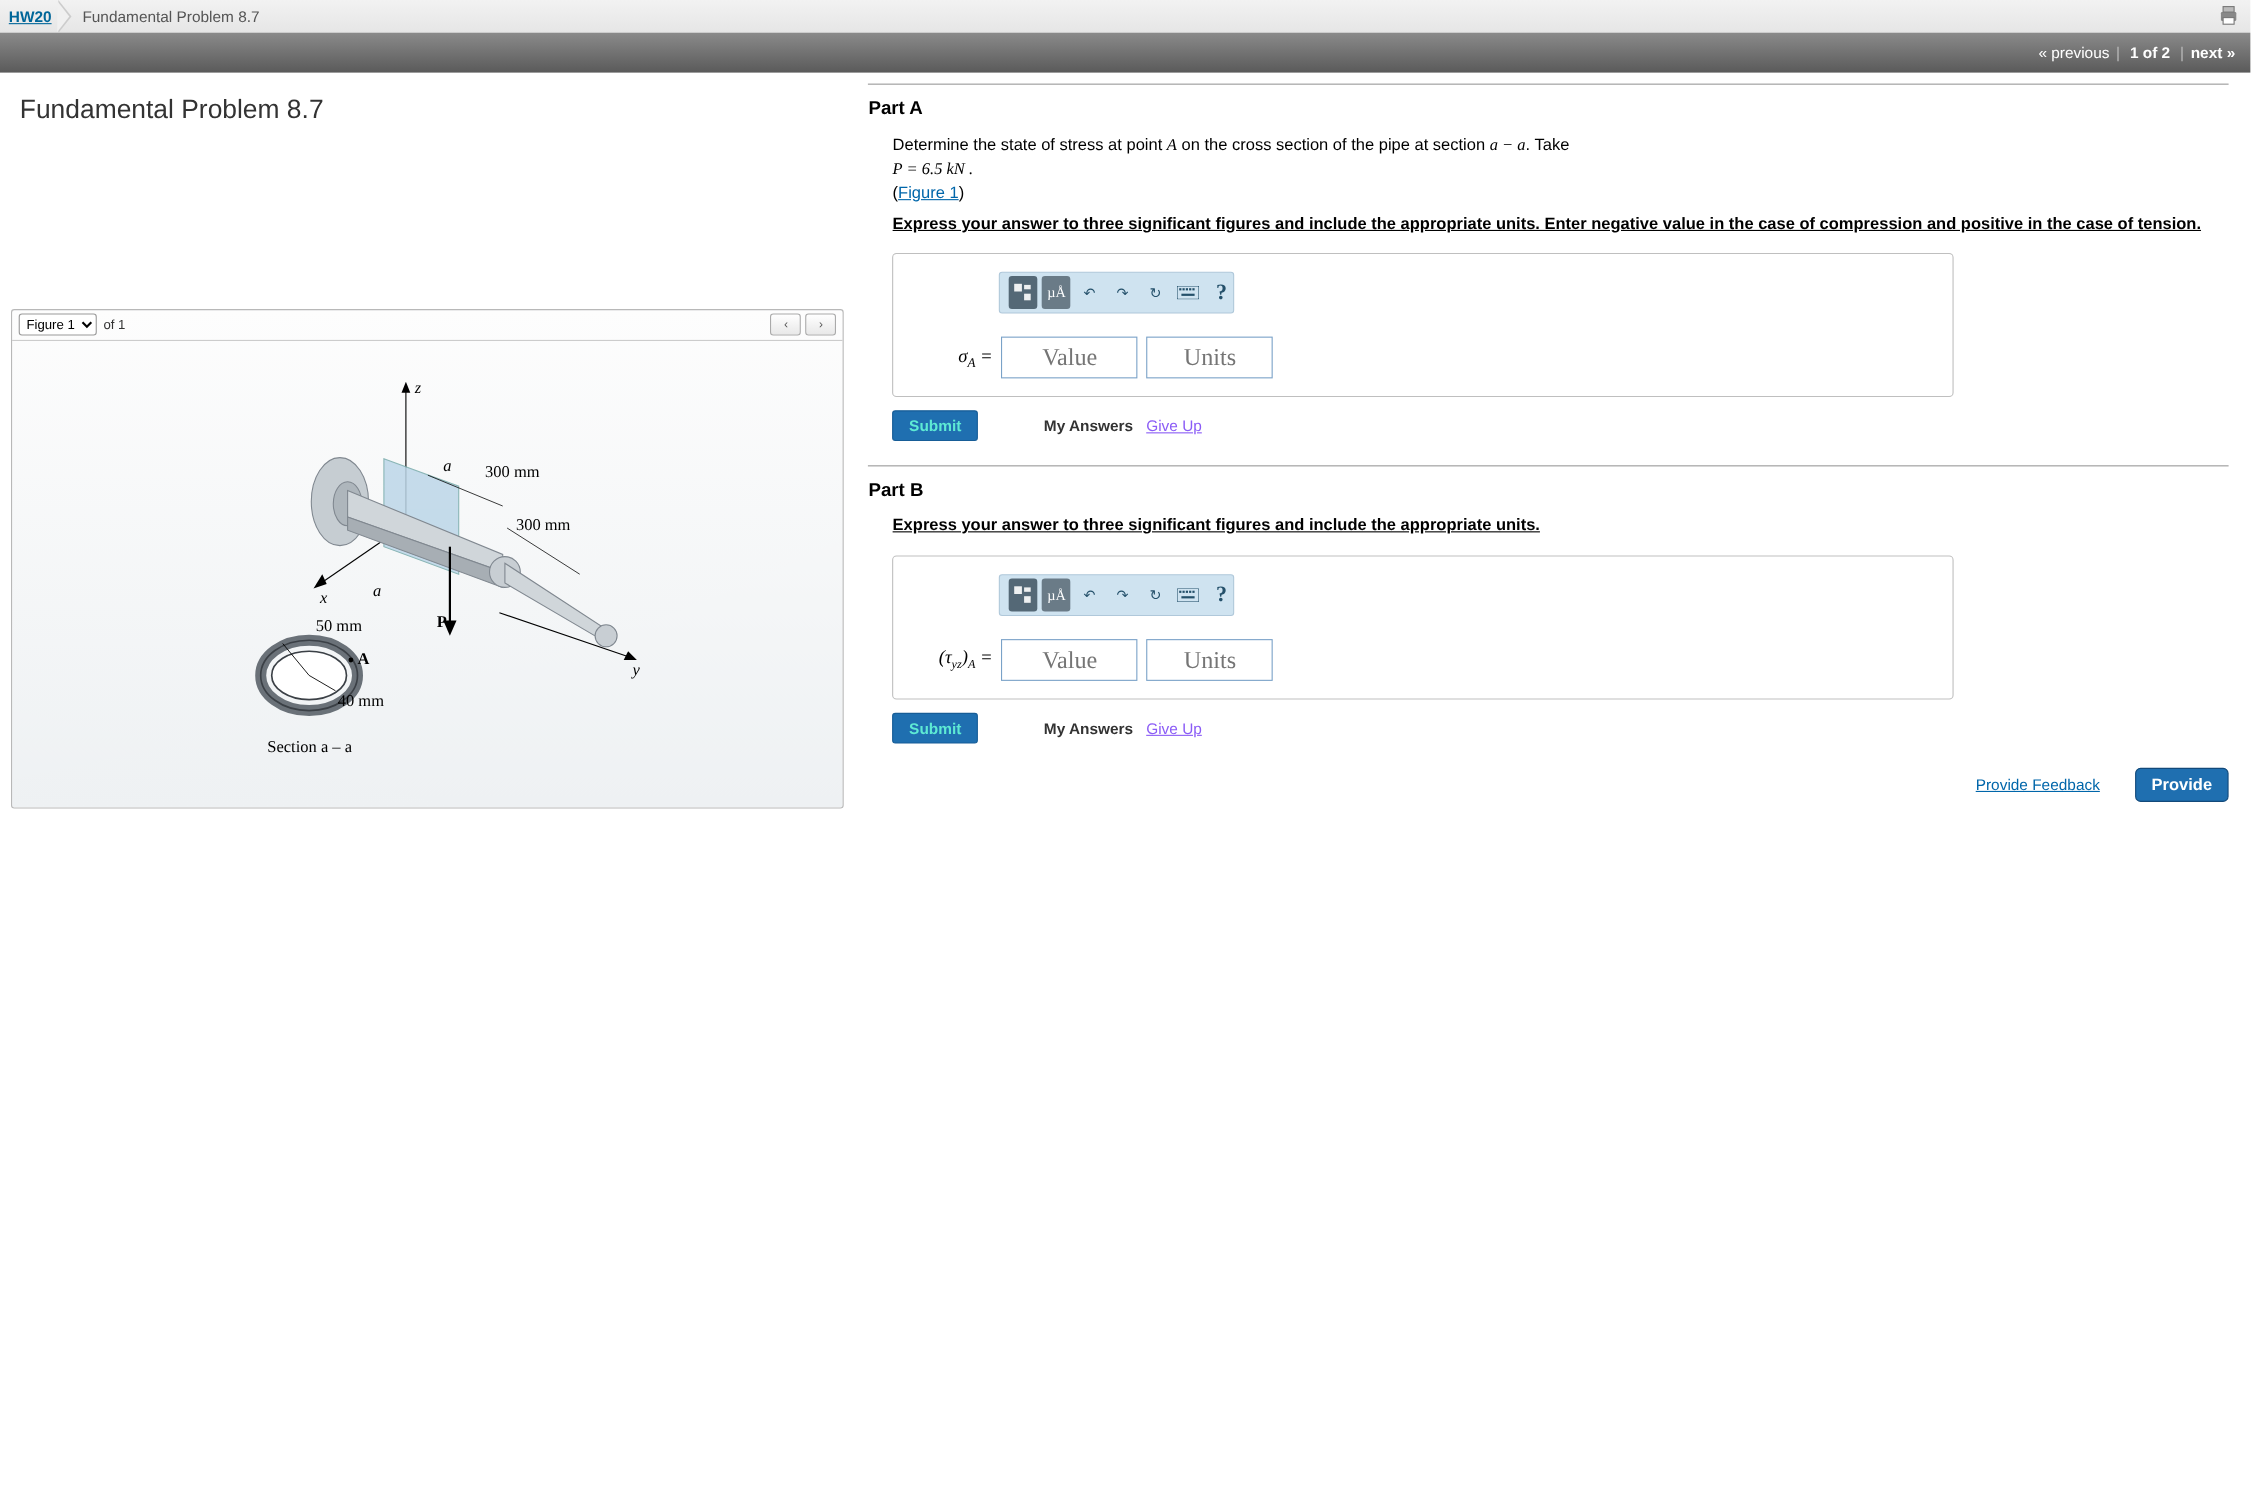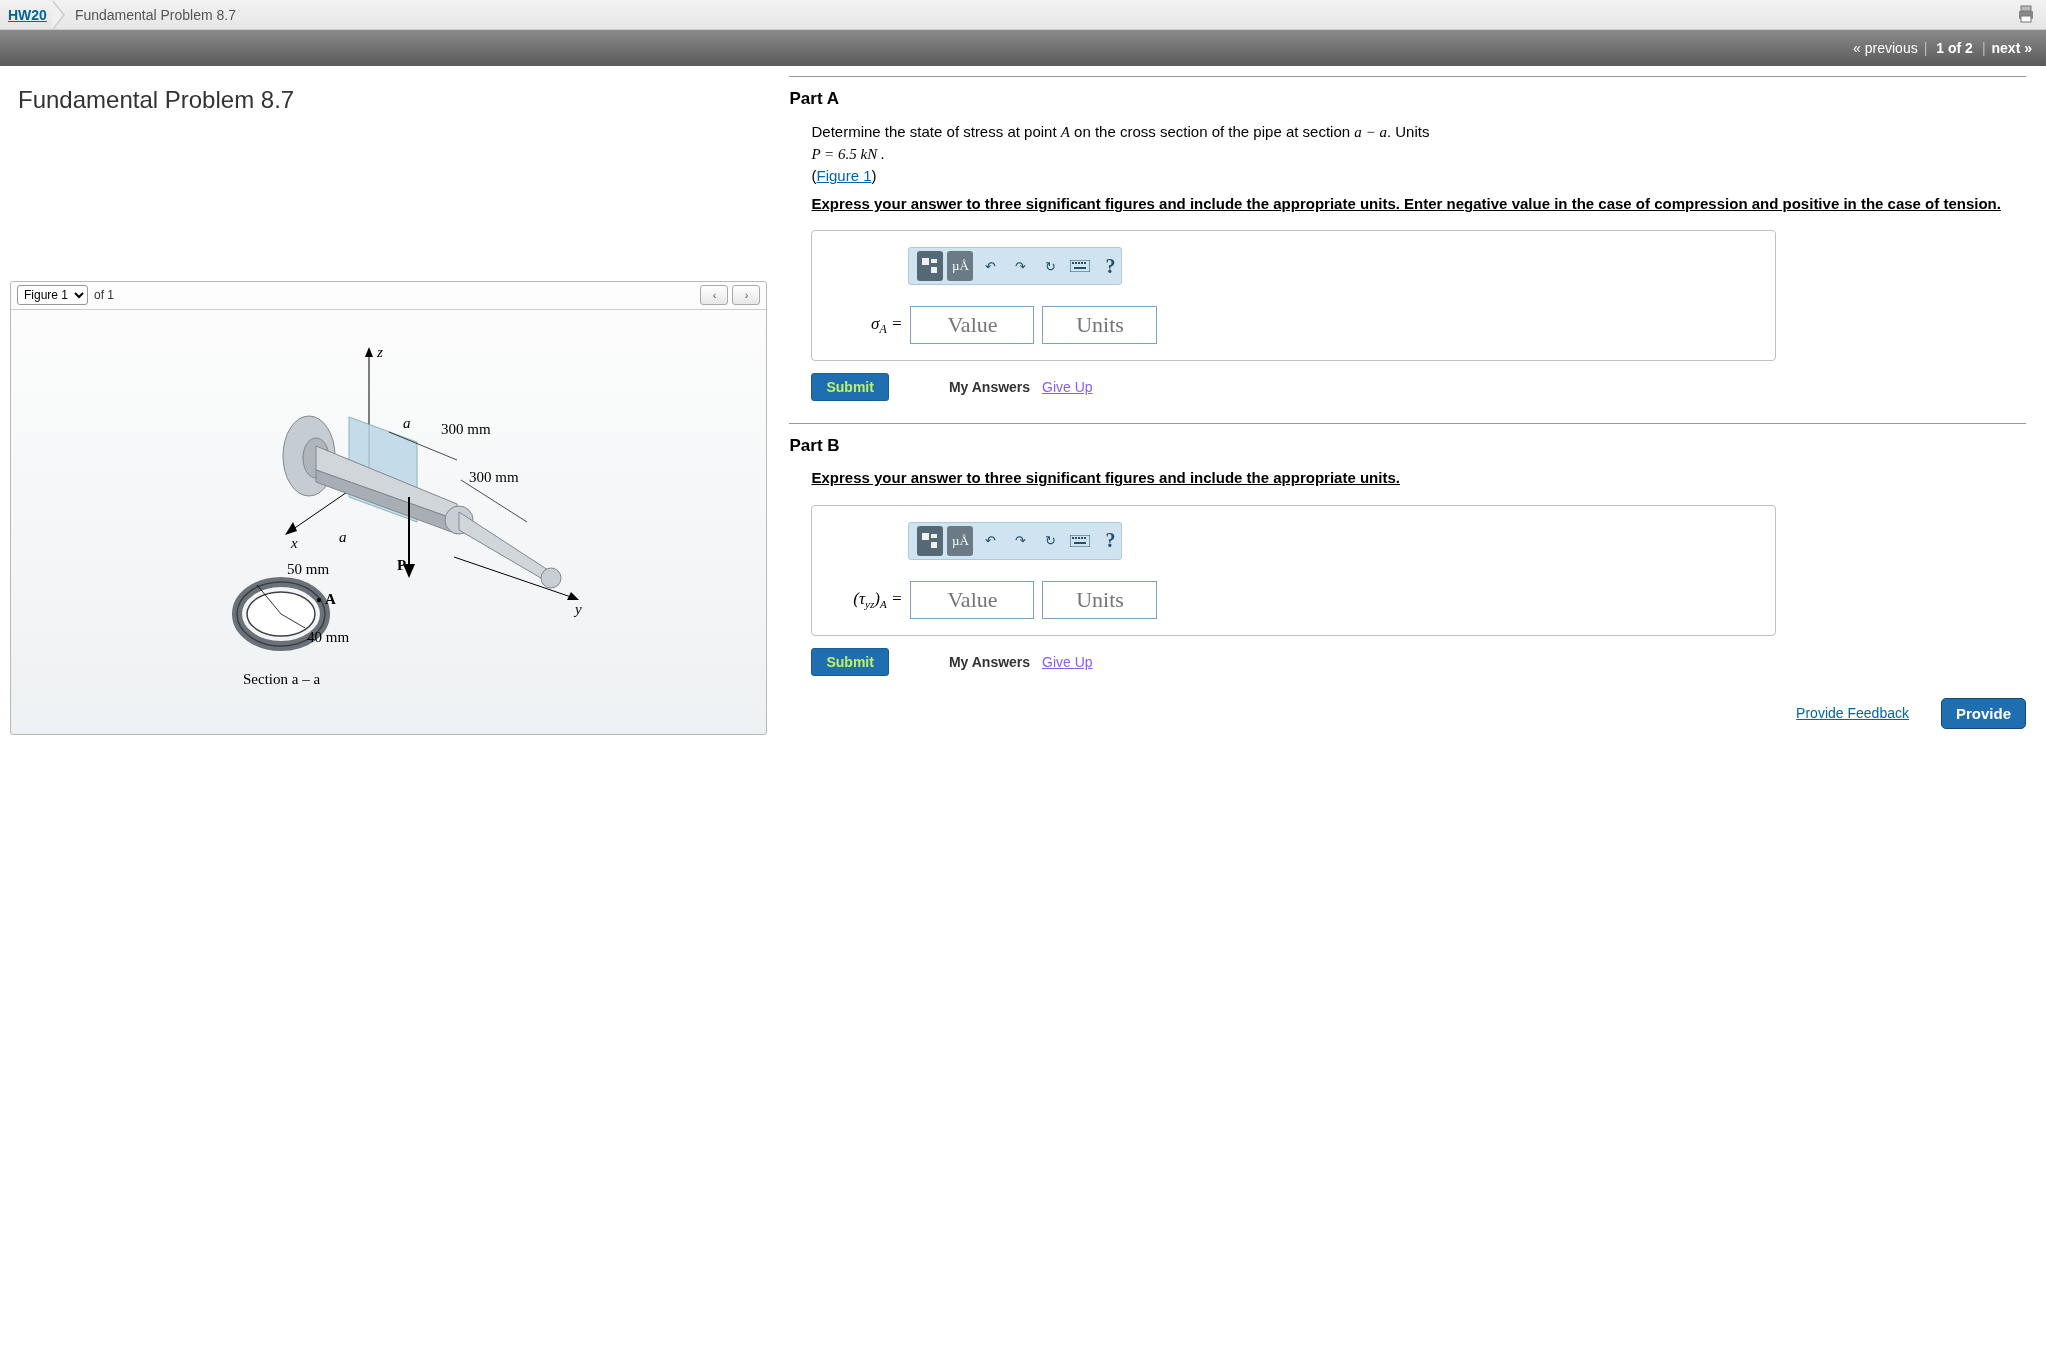--- a/index.html
+++ b/index.html
@@ -54,21 +54,21 @@
   .toolbar-row .tbtn.gray { background: #6a7b87; }
   .toolbar-row .qmark { font-family: "Times New Roman", serif; font-size: 20px; color: #24506a; margin-left: 10px; font-weight: bold; }
 
   .input-row { display: flex; align-items: center; gap: 8px; margin-top: 11px; }
   .lhs { font-family: "Times New Roman", serif; font-style: italic; font-size: 17px; width: 72px; text-align: right; }
   .val-input, .unit-input { height: 38px; border: 1px solid #7aa2c8; font-family: "Times New Roman", serif; font-size: 22px; color: #888; text-align: center; background: #fff; }
   .val-input { width: 124px; }
   .unit-input { width: 115px; }
 
   .submit-row { margin-left: 22px; margin-top: 12px; display: flex; align-items: center; gap: 30px; font-size: 14px; }
-  .submit-btn { background: #1f6fb0; color: #bef264; border: 1px solid #175d97; border-radius: 3px; padding: 5px 14px; font-weight: bold; cursor: pointer; font-size: 14px; }
+  .submit-btn { background: #1f6fb0; color: #5eead4; border: 1px solid #175d97; border-radius: 3px; padding: 5px 14px; font-weight: bold; cursor: pointer; font-size: 14px; }
   .submit-row .ma { color: #333; font-weight: bold; margin-left: 30px; }
   .submit-row .gu { color: #8b5cf6; text-decoration: underline; cursor: pointer; margin-left: 8px; }
 
   
   .footer-actions { display: flex; justify-content: flex-end; align-items: center; gap: 32px; margin-top: 10px; }
   .pf-link { color: #0066aa; text-decoration: underline; cursor: pointer; }
   .continue-btn { background: #1f6fb0; color: #fff; border: 1px solid #12497a; border-radius: 5px; padding: 6px 14px; font-weight: bold; font-size: 15px; cursor: pointer; }
 
   .math-i { font-style: italic; font-family: "Times New Roman", serif; }
 </style>
@@ -172,21 +172,21 @@
         </svg>
       </div>
     </div>
   </div>
 
   <div class="rightcol">
 
     <div class="part-block">
       <div class="part-title">Part A</div>
       <div class="prompt">
-        <span>Determine the state of stress at point </span><span class="math-i">A</span><span> on the cross section of the pipe at section </span><span class="math-i">a − a</span><span>. Units</span><br>
+        <span>Determine the state of stress at point </span><span class="math-i">A</span><span> on the cross section of the pipe at section </span><span class="math-i">a − a</span><span>. Take</span><br>
         <span class="math-i">P = 6.5  kN .</span><br>
         (<a class="figlink">Figure 1</a>)
       </div>
       <div class="instr">Express your answer to three significant figures and include the appropriate units. Enter negative value in the case of compression and positive in the case of tension.</div>
 
       <div class="answer-box">
         <div class="toolbar-row">
           <span class="tbtn">
             <svg width="18" height="18" viewBox="0 0 18 18">
                 <rect x="1" y="1" width="7" height="7" fill="#fff" opacity="0.9"></rect>

